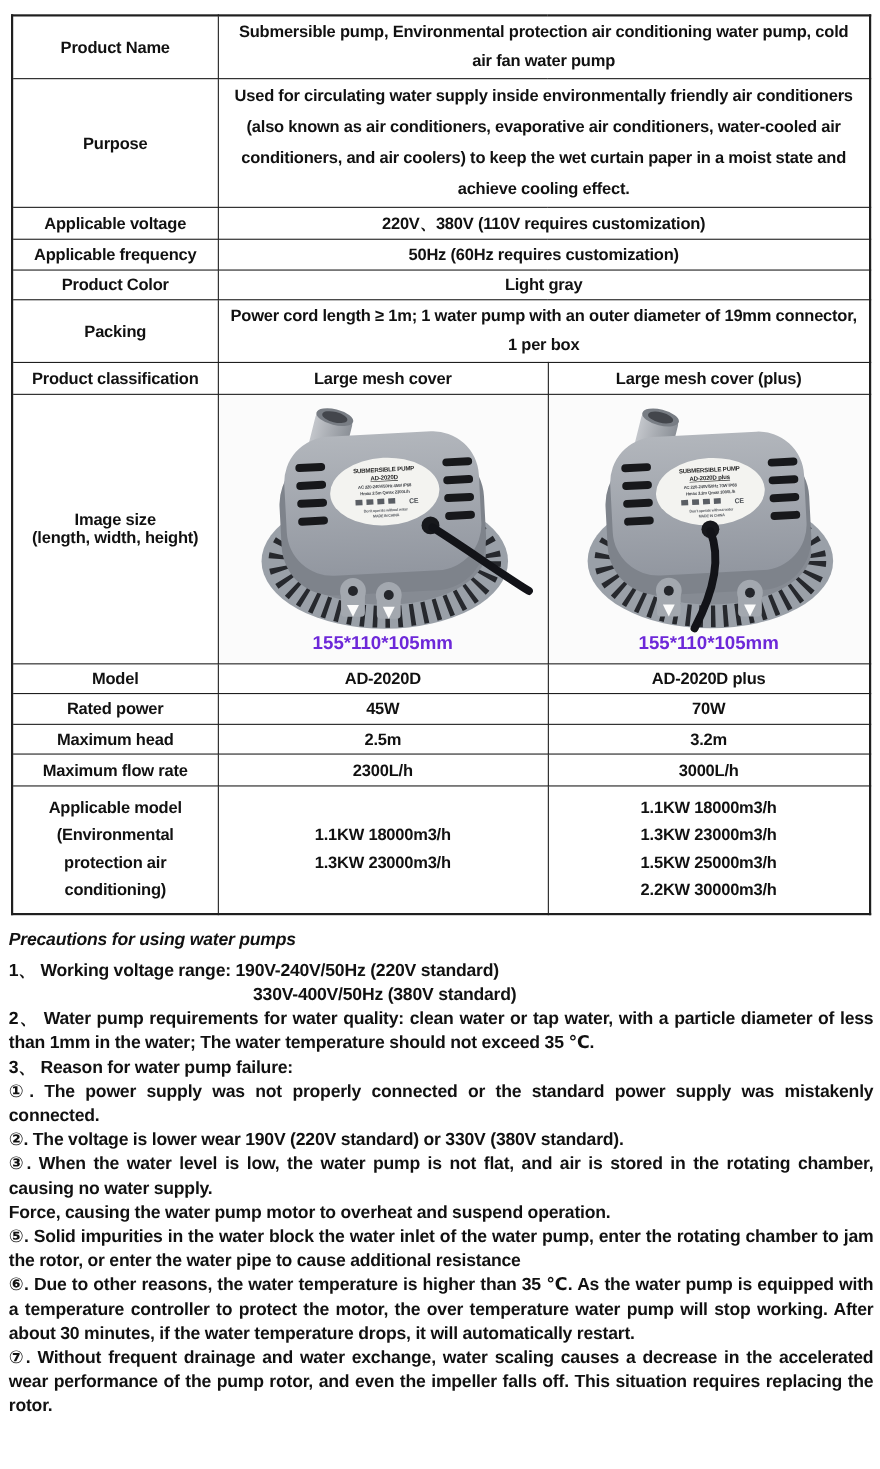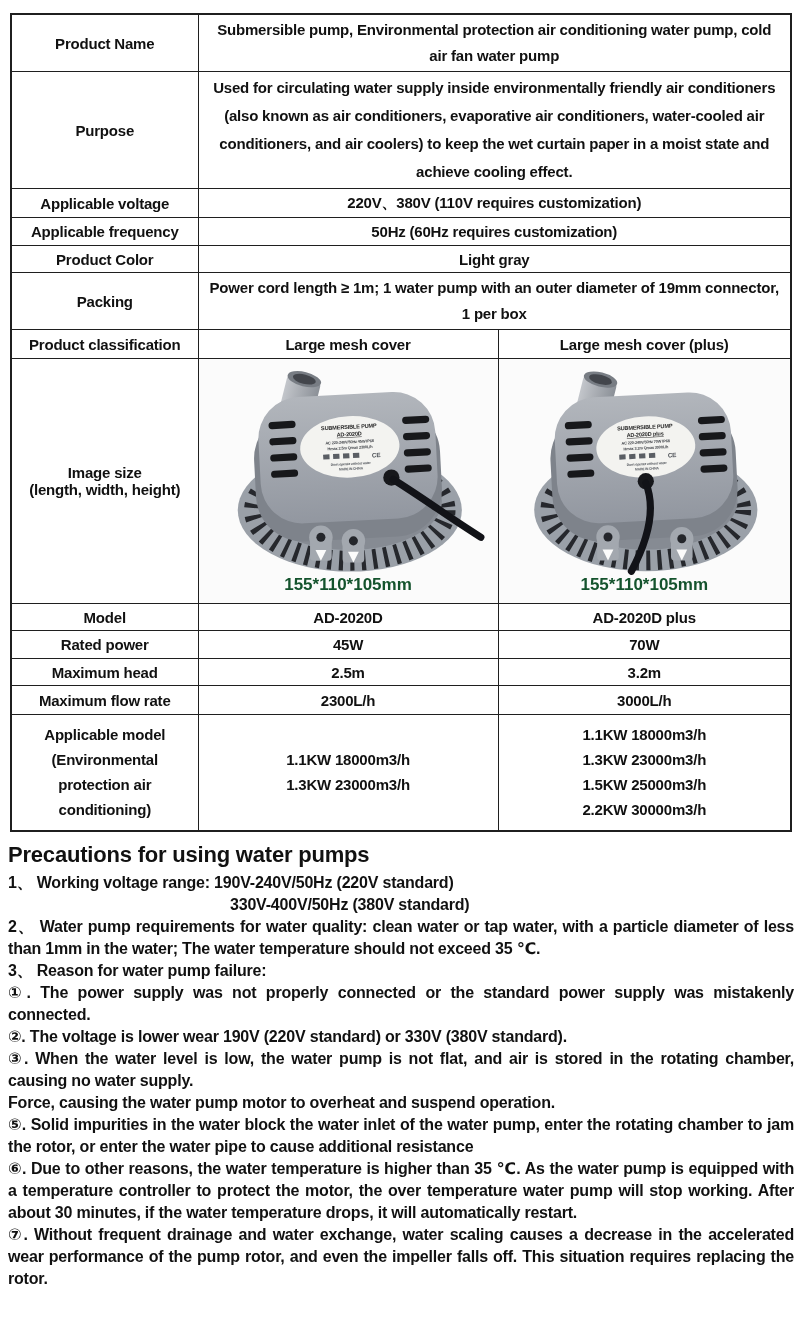--- a/index.html
+++ b/index.html
@@ -57,33 +57,34 @@
   td.img-cell {
     background: #fbfbfb;
     padding: 0;
     vertical-align: top;
   }
   .img-wrap { display: flex; flex-direction: column; align-items: center; }
   .img-wrap svg { display: block; margin-top: 4px; }
   .dim-text {
     font-size: 17px;
     font-weight: bold;
-    color: #14532d;
+    color: #6d28d9;
     letter-spacing: 0px;
     margin-top: -2px;
   }
 
   
   .precautions { margin: 9px 8px 0 8px; width: 786px; }
   .precautions h2 {
-    font-size: 22px;
+    font-size: 16px;
     font-weight: bold;
     letter-spacing: -0.2px;
     line-height: 28px;
     margin-bottom: 3px;
+    font-style: italic;
   }
   .precautions p {
     font-size: 16px;
     font-weight: bold;
     letter-spacing: -0.2px;
     line-height: 22px;
     text-align: justify;
   }
   .precautions p.indent { padding-left: 222px; text-align: left; }
 </style>

